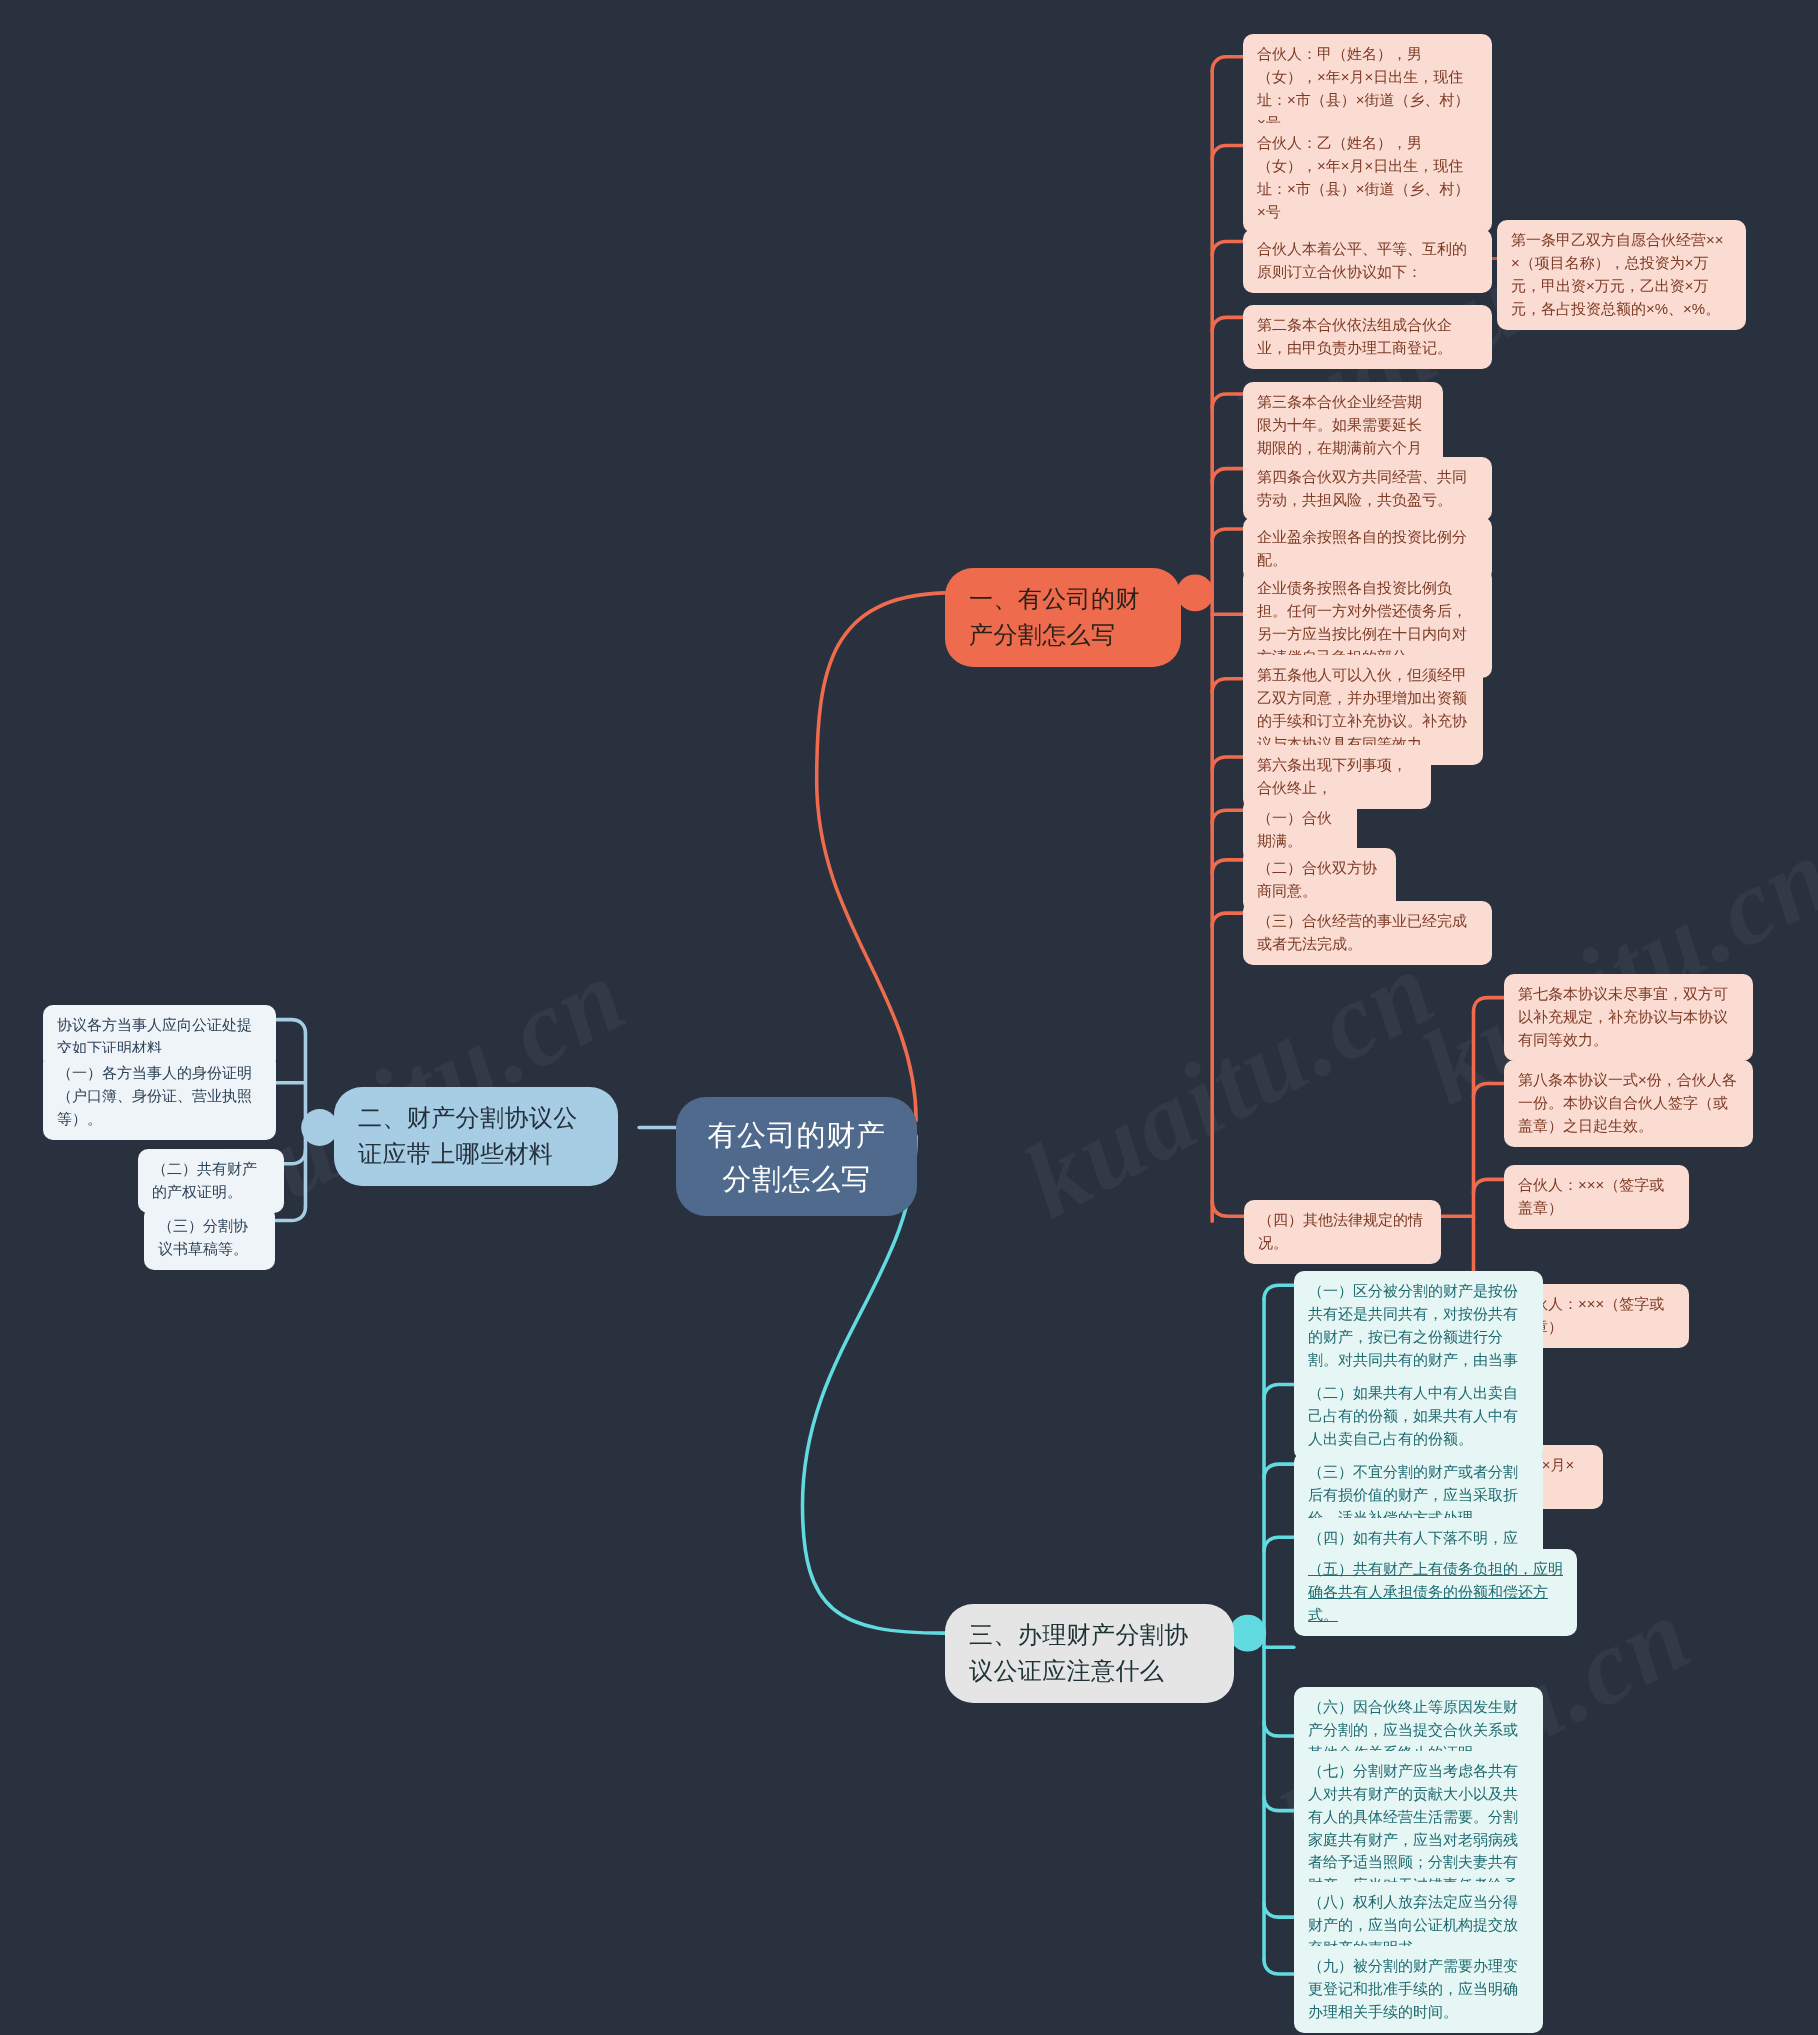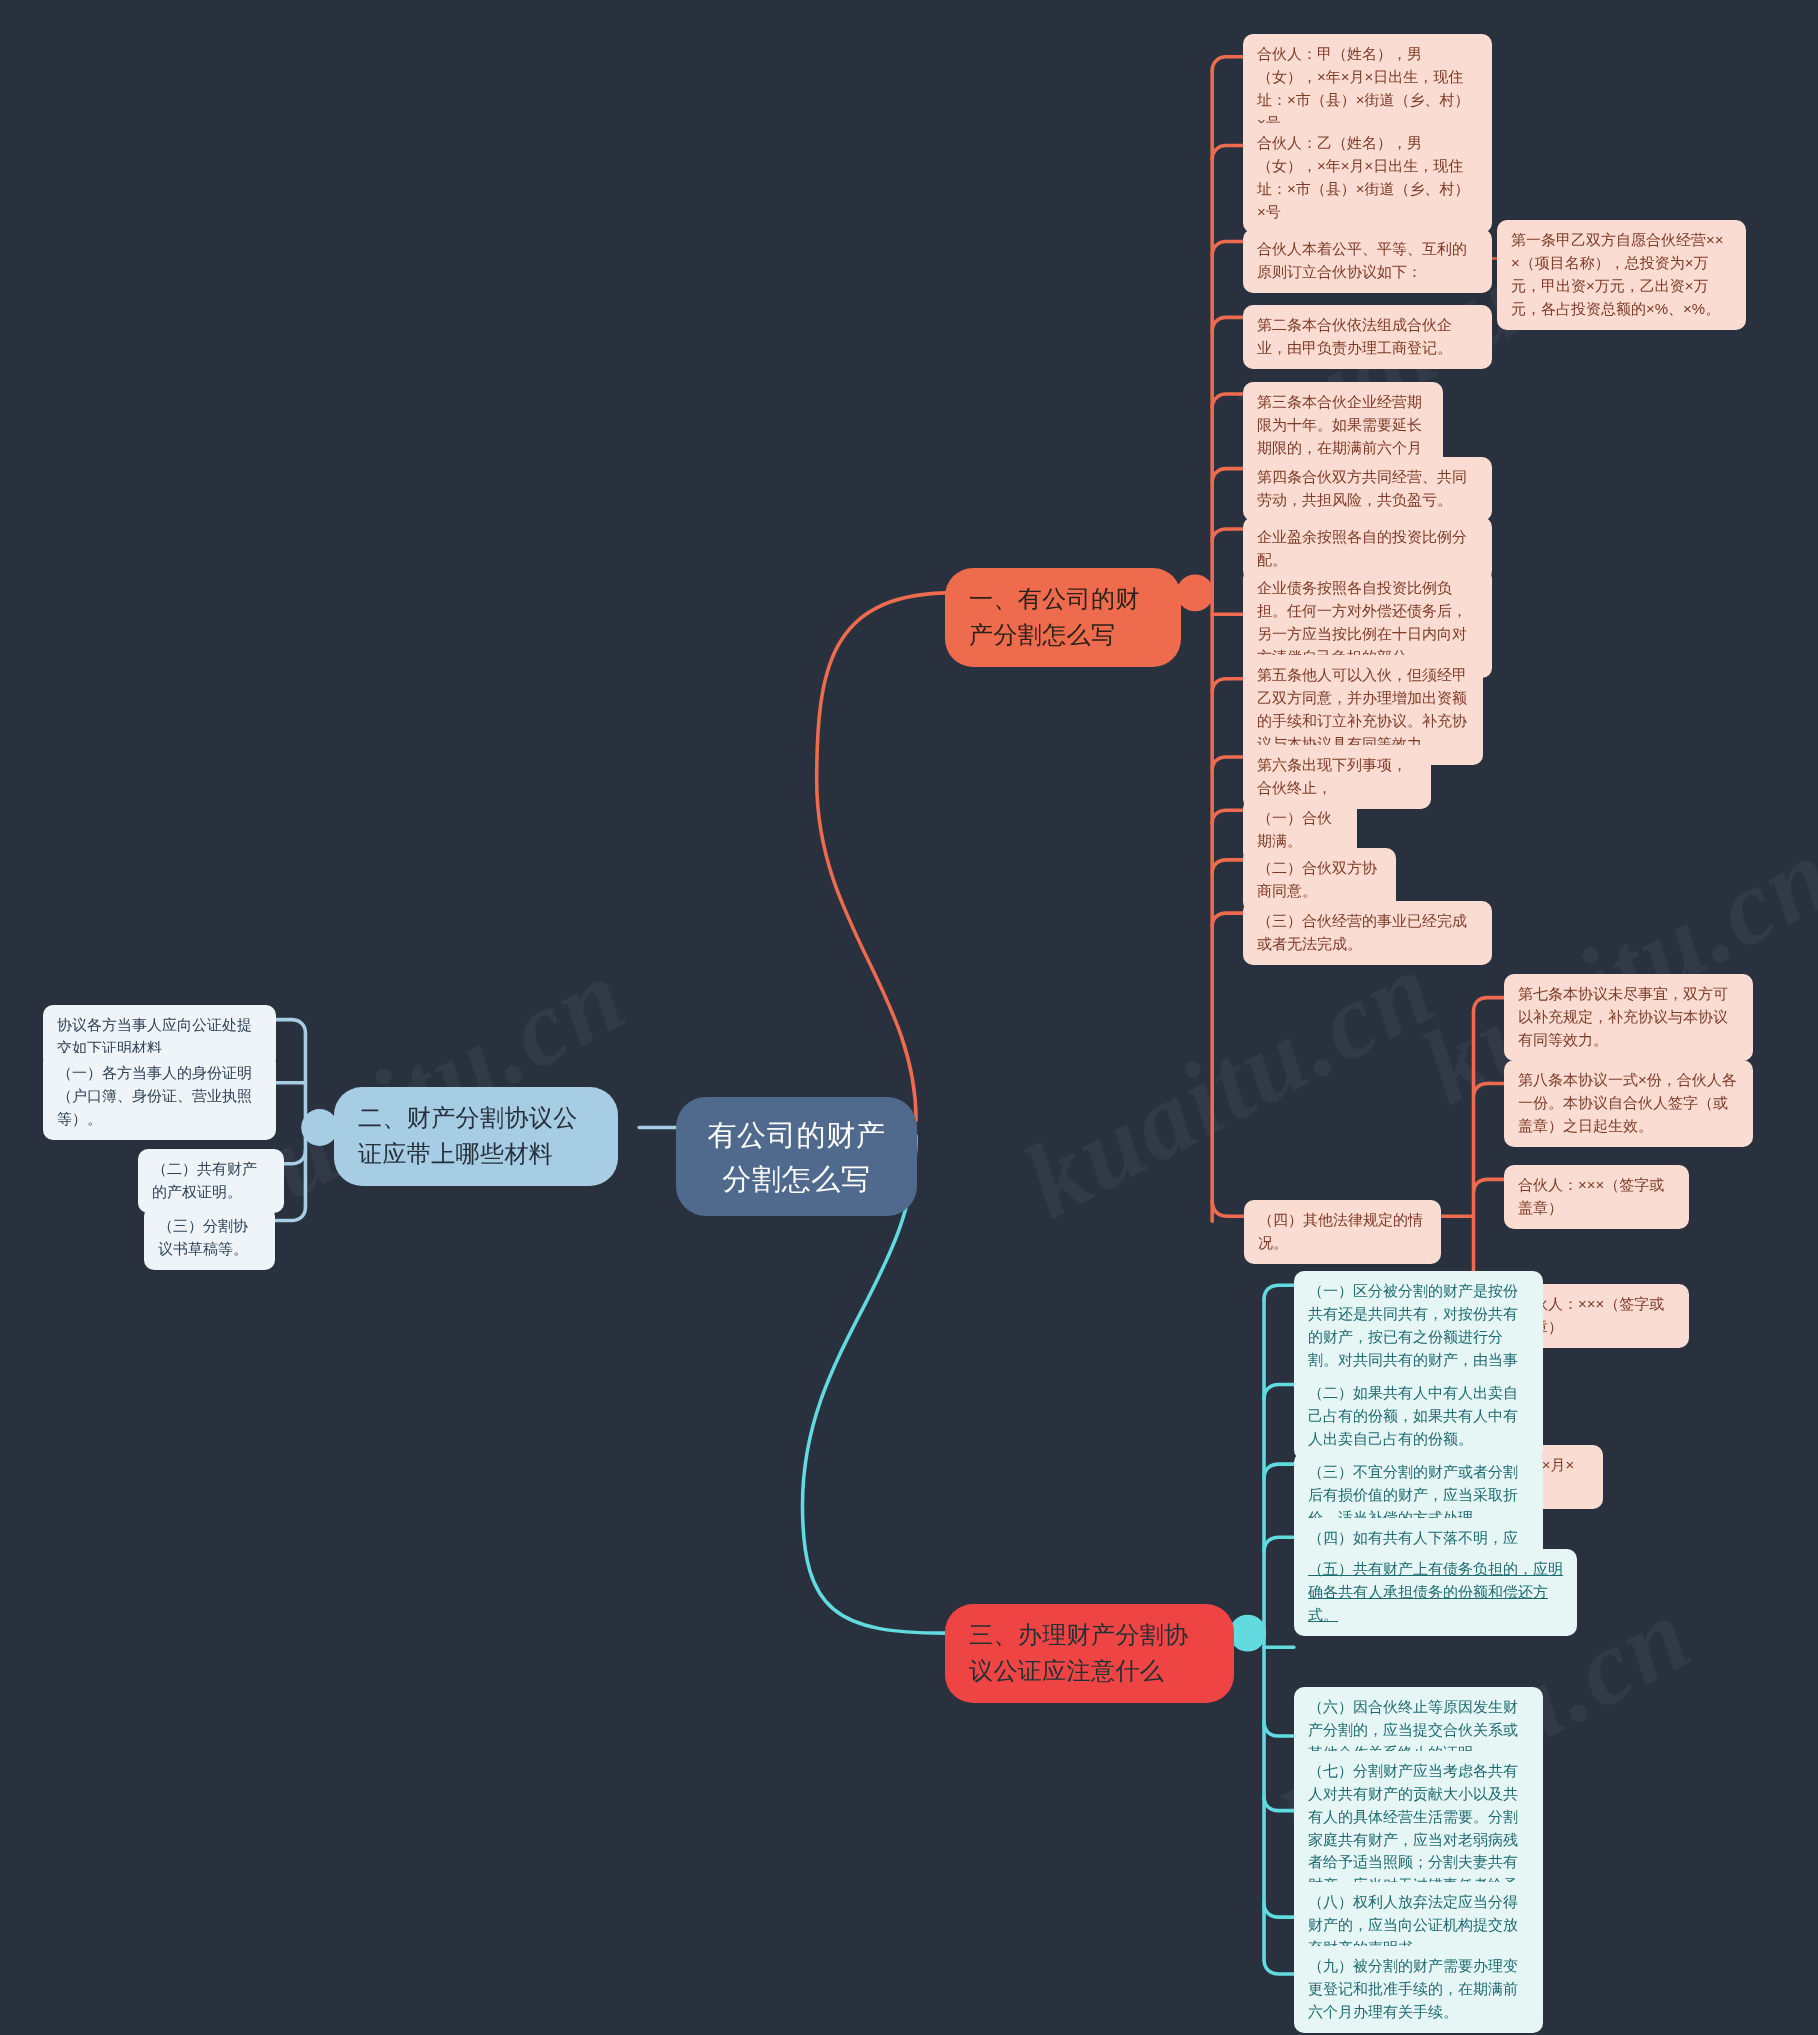--- a/index.html
+++ b/index.html
@@ -57,21 +57,21 @@
 
   
   .branch {
     border-radius: 28px;
     padding: 12.8px 24px;
     font-size: 24px;
     letter-spacing: 0.4px;
   }
   .branch-orange { background: #ef6b4e; color: #2a2119; }
   .branch-blue   { background: #a7cde4; color: #25303b; }
-  .branch-cyan   { background: #ef4444; color: #1d3234; }
+  .branch-cyan   { background: #e5e5e5; color: #1d3234; }
 
   
   .leaf {
     border-radius: 10px;
     padding: 9.2px 14px;
     font-size: 15px;
   }
   .leaf-orange { background: #fadcd2; color: #7d3a25; }
   .leaf-blue   { background: #eff4f8; color: #2e4257; }
   .leaf-cyan   { background: #e5f6f4; color: #1d6a70; }
@@ -214,16 +214,16 @@
   <div class="node leaf leaf-cyan" style="left:1294px; top:1518px; width:249px;">（四）如有共有人下落不明，应保留其应得之份额；如有共有人死亡，则死者的法定继承人或其他遗产受益人参与分割。</div>
 
   <div class="node leaf leaf-cyan" style="left:1294px; top:1549px; width:283px;text-decoration:underline;">（五）共有财产上有债务负担的，应明确各共有人承担债务的份额和偿还方式。</div>
 
   <div class="node leaf leaf-cyan" style="left:1294px; top:1687px; width:249px;">（六）因合伙终止等原因发生财产分割的，应当提交合伙关系或其他合作关系终止的证明。</div>
 
   <div class="node leaf leaf-cyan" style="left:1294px; top:1751px; width:249px;">（七）分割财产应当考虑各共有人对共有财产的贡献大小以及共有人的具体经营生活需要。分割家庭共有财产，应当对老弱病残者给予适当照顾；分割夫妻共有财产，应当对无过错责任者给予适当照顾。</div>
 
   <div class="node leaf leaf-cyan" style="left:1294px; top:1882px; width:249px;">（八）权利人放弃法定应当分得财产的，应当向公证机构提交放弃财产的声明书。</div>
 
-  <div class="node leaf leaf-cyan" style="left:1294px; top:1946px; width:249px;">（九）被分割的财产需要办理变更登记和批准手续的，在期满前六个月办理有关手续。</div>
+  <div class="node leaf leaf-cyan" style="left:1294px; top:1946px; width:249px;">（九）被分割的财产需要办理变更登记和批准手续的，应当明确办理相关手续的时间。</div>
 
 </div>
 
 
 </body></html>

